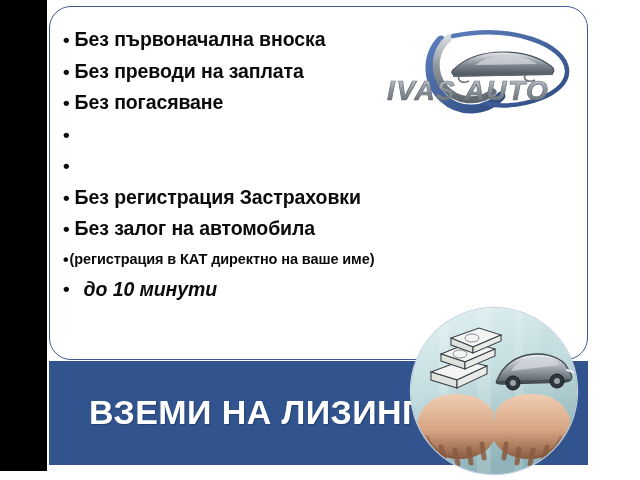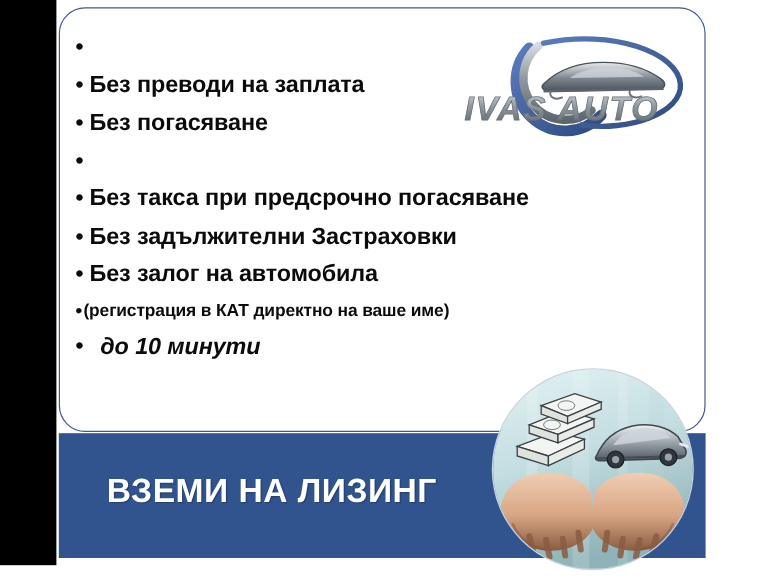--- a/index.html
+++ b/index.html
@@ -98,21 +98,21 @@
     top: 361px;
     width: 539px;
     height: 104px;
     background: #31548f;
   }
   .cta-text {
     position: absolute;
     left: 40px;
     top: 32px;
     color: #ffffff;
-    font-size: 28px;
+    font-size: 34px;
     font-weight: bold;
     letter-spacing: 0.4px;
     text-shadow: 1px 1px 1px rgba(0,0,0,0.25);
     white-space: nowrap;
     text-align: center;
   }
   
   .hero-photo {
     position: absolute;
     left: 411px;
@@ -132,44 +132,44 @@
 <div id="root">
 
   <div class="letterbox-left"></div>
 
   <div class="ad-card"></div>
 
   <ul class="benefits">
 
     <li class="benefit-item">
       <span class="bullet-dot">•</span>
+      <span class="benefit-text">Без първоначална вноска</span>
     </li>
 
     <li class="benefit-item">
       <span class="bullet-dot">•</span>
       <span class="benefit-text">Без преводи на заплата</span>
     </li>
 
     <li class="benefit-item">
       <span class="bullet-dot">•</span>
       <span class="benefit-text">Без погасяване</span>
     </li>
 
     <li class="benefit-item">
       <span class="bullet-dot">•</span>
     </li>
 
     <li class="benefit-item">
       <span class="bullet-dot">•</span>
-      <span class="benefit-text">Без такса при предсрочно погасяване</span>
-    </li>
-
-    <li class="benefit-item">
-      <span class="bullet-dot">•</span>
-      <span class="benefit-text">Без задължителни Застраховки</span>
+    </li>
+
+    <li class="benefit-item">
+      <span class="bullet-dot">•</span>
+      <span class="benefit-text">Без регистрация Застраховки</span>
     </li>
 
     <li class="benefit-item">
       <span class="bullet-dot">•</span>
       <span class="benefit-text">Без залог на автомобила</span>
     </li>
 
     <li class="benefit-item small">
       <span class="bullet-dot">•</span>
       <span class="benefit-text">(регистрация в КАТ директно на ваше име)</span>

